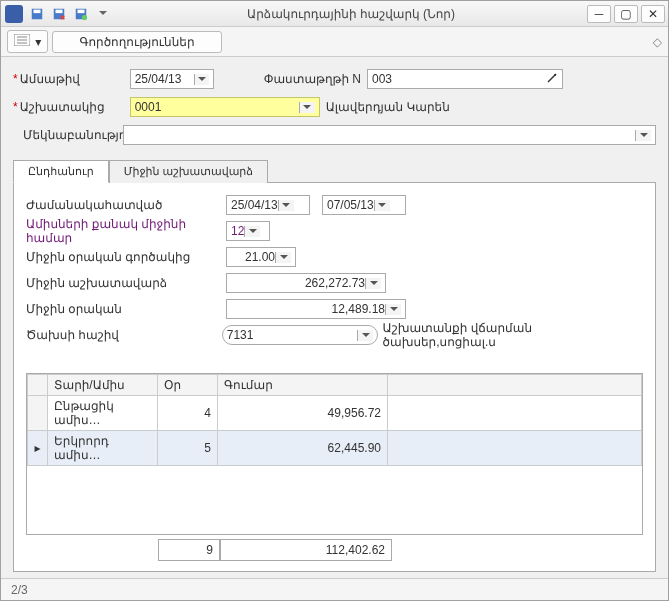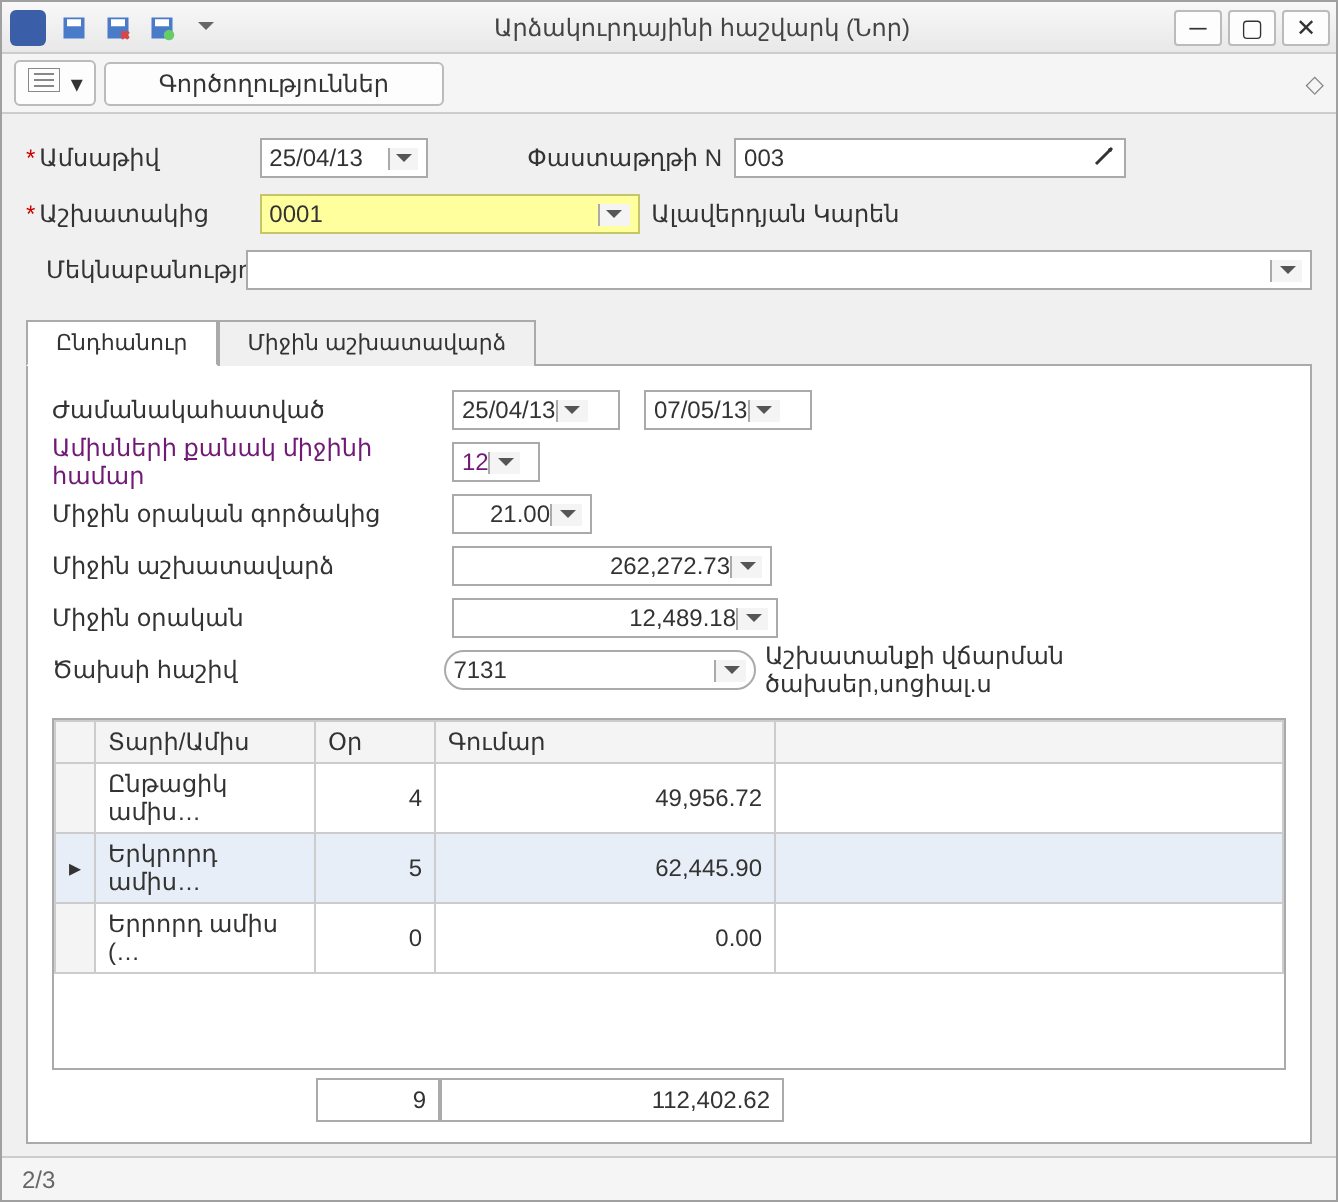--- a/index.html
+++ b/index.html
@@ -23,21 +23,21 @@
   .dd .arrow { width:16px; background:#f4f4f4; border-left:1px solid #aaa; display:flex; align-items:center; justify-content:center; }
   .dd .arrow::after { content:""; border:4px solid transparent; border-top-color:#555; margin-top:3px; }
   .date-w { width:64px; }
   .tabs { display:flex; margin-top:8px; }
   .tab { border:1px solid #aaa; border-bottom:none; padding:4px 14px; background:#f0f0f0; position:relative; top:1px; font-size:11px; }
   .tab.active { background:#fff; border-bottom:1px solid #fff; }
   .tab-body { border:1px solid #aaa; background:#fff; padding:10px 12px; flex:1; display:flex; flex-direction:column; }
   .srow { display:flex; align-items:center; height:24px; margin-bottom:2px; }
   .slab { width:200px; }
   .disabled { color:#701a75; }
-  .table-wrap { flex:1; border:1px solid #aaa; margin-top:10px; background:#fff; position:relative; }
+  .table-wrap { flex:1; border:1px solid #aaa; margin-top:24px; background:#fff; position:relative; }
   table { border-collapse:collapse; width:100%; }
   th, td { border:1px solid #ccc; padding:3px 6px; font-size:12px; height:20px; }
   th { background:#f4f4f4; text-align:left; font-weight:normal; }
   td.num { text-align:right; }
   .rowhandle { width:20px; background:#f4f4f4; }
   .totals { display:flex; margin-top:4px; }
   .total-cell { border:1px solid #aaa; background:#fff; height:22px; display:flex; align-items:center; justify-content:flex-end; padding:0 6px; }
   .statusbar { height:22px; border-top:1px solid #ccc; background:#f5f5f5; display:flex; align-items:center; padding:0 10px; color:#666; }
   .sel-row td { background:#e8eef7; }
   .chev { width:0;height:0;border:4px solid transparent; border-top-color:#666; margin-top:3px;}
@@ -169,21 +169,21 @@
       </div>
       <div class="srow">
         <span class="slab">Միջին աշխատավարձ</span>
         <div class="input dd" style="width:160px;">
             <span style="flex:1;text-align:right;">262,272.73</span>
             <span class="arrow"></span>
           </div>
       </div>
       <div class="srow">
         <span class="slab">Միջին օրական</span>
-        <div class="input dd" style="width:163px;">
+        <div class="input dd" style="width:180px;">
             <span style="flex:1;text-align:right;">12,489.18</span>
             <span class="arrow"></span>
           </div>
       </div>
       <div class="srow">
         <span class="slab" style="width:200px;">Ծախսի հաշիվ</span>
         <div class="input dd" style="width:160px;border-radius:10px;">
             <span>7131</span>
             <span style="flex:1"></span>
             <span class="arrow"></span>
@@ -210,27 +210,20 @@
               <td class="num">49,956.72</td>
               <td></td>
             </tr>
             <tr class="sel-row">
               <td class="rowhandle" style="text-align:center;">▸</td>
               <td>Երկրորդ ամիս…</td>
               <td class="num">5</td>
               <td class="num">62,445.90</td>
               <td></td>
             </tr>
-            <tr>
-              <td class="rowhandle"></td>
-              <td>Երրորդ ամիս (…</td>
-              <td class="num">0</td>
-              <td class="num">0.00</td>
-              <td></td>
-            </tr>
           </tbody>
         </table>
       </div>
 
       <div class="totals">
         <div style="width:132px;"></div>
         <div class="total-cell" style="width:62px;">9</div>
         <div class="total-cell" style="width:172px;">112,402.62</div>
       </div>
     </div>

